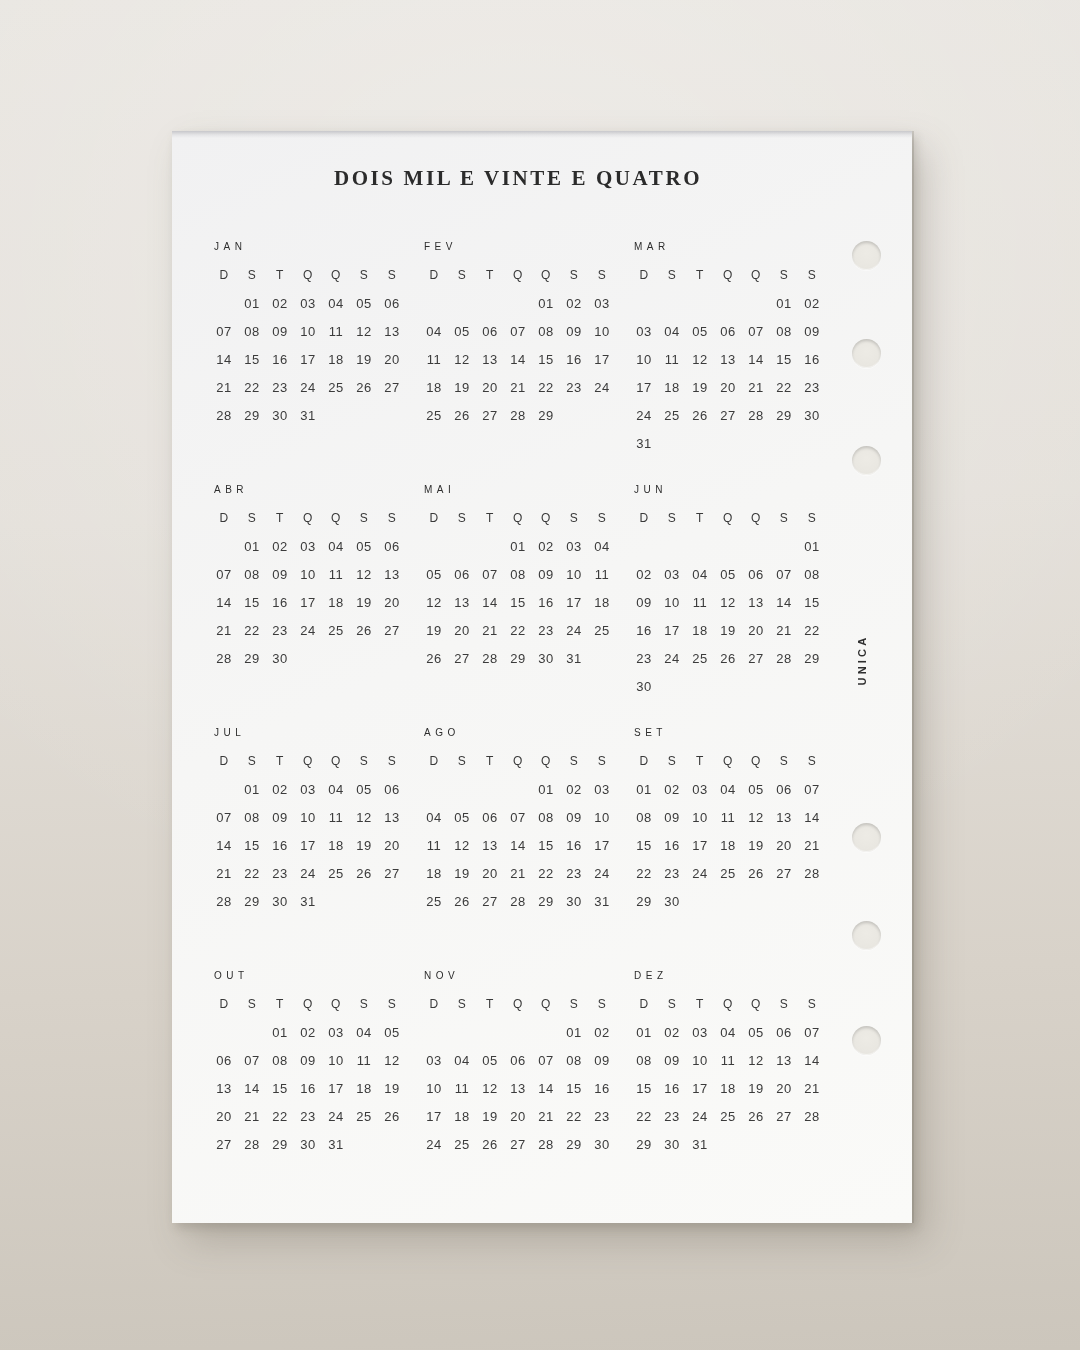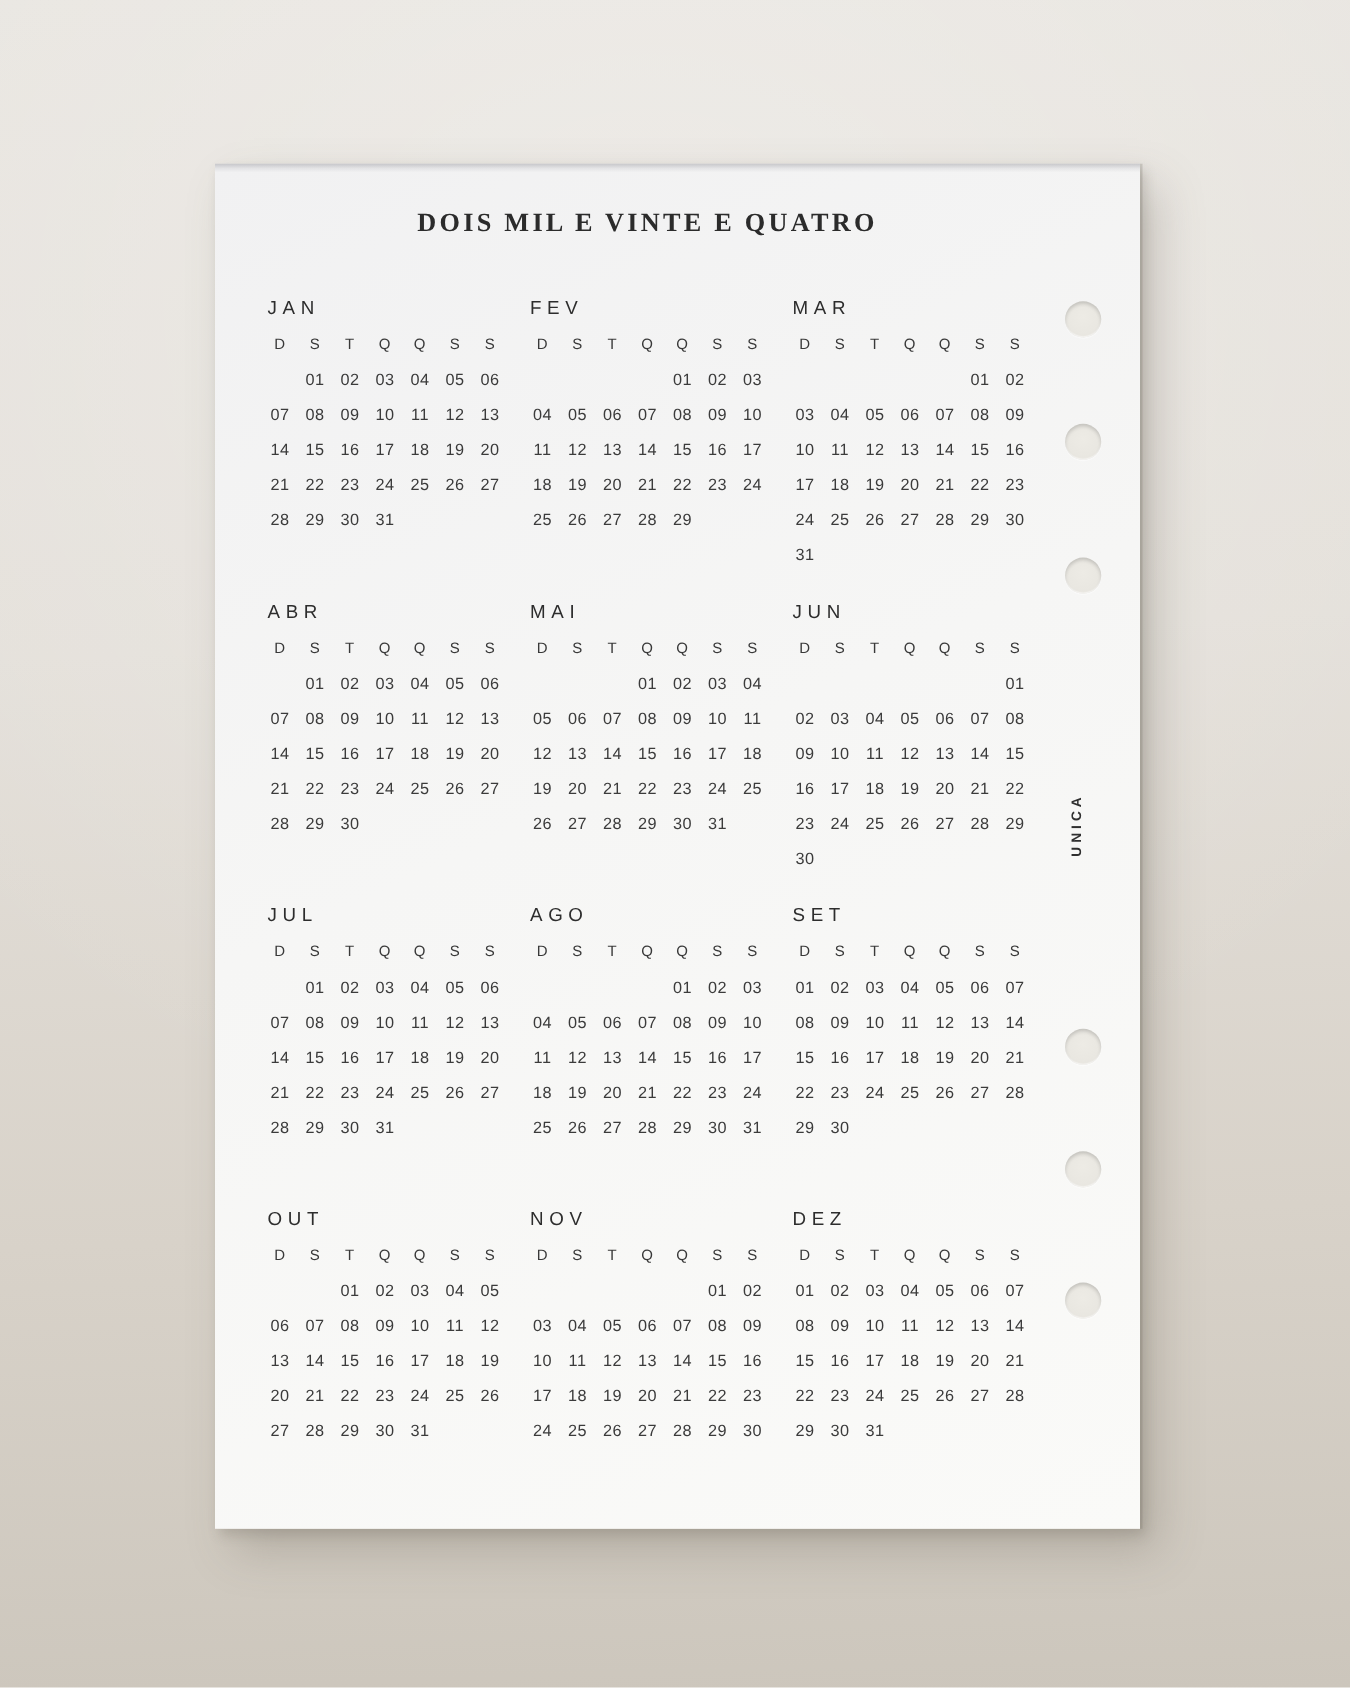--- a/index.html
+++ b/index.html
@@ -40,21 +40,21 @@
   .months-grid{
     position:absolute;left:38px;top:102px;
     display:grid;
     grid-template-columns:repeat(3,196px);
     column-gap:14px;
     grid-auto-rows:243px;
   }
   .month-block{position:relative;}
   .month-name{
     height:28px;line-height:28px;
-    font-size:15px;letter-spacing:4.5px;color:#2d2d2d;
+    font-size:10px;letter-spacing:4.5px;color:#2d2d2d;
     padding-left:4px;
   }
   .weekday-row,.week-row{display:flex;height:28px;align-items:center;}
   .cell{width:28px;text-align:center;flex:0 0 28px;}
   .head{font-size:12px;letter-spacing:0.5px;color:#393939;}
   .day{font-size:13px;letter-spacing:0.4px;color:#3b3b3b;}
   .side-label{
     position:absolute;left:690px;top:529px;
     transform:translate(-50%,-50%) rotate(-90deg);
     font-size:11px;font-weight:600;letter-spacing:3.2px;color:#2f2f2f;

